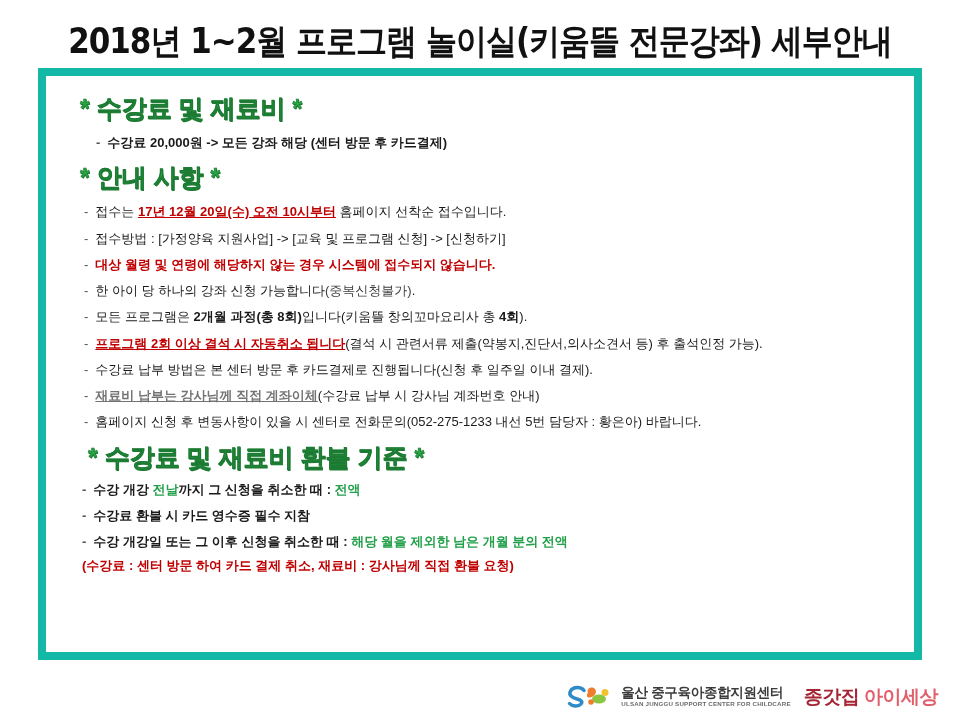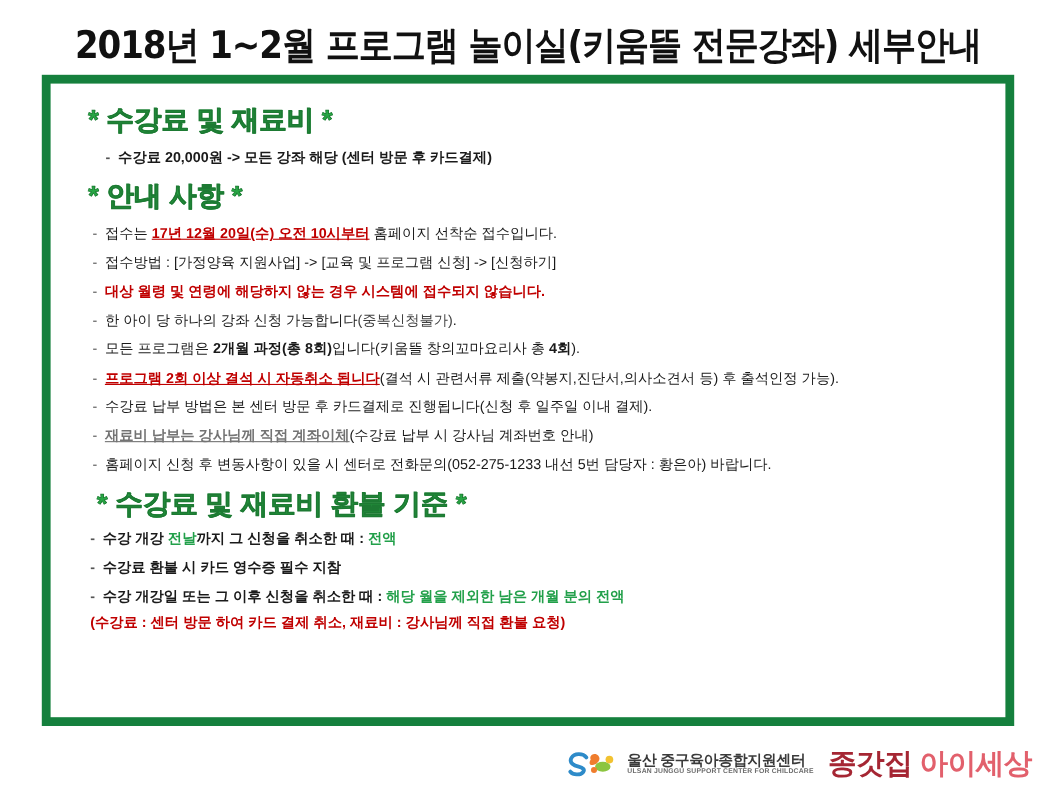--- a/index.html
+++ b/index.html
@@ -30,21 +30,21 @@
     transform-origin: center top;
   }
 
   
   .panel {
     position: absolute;
     left: 38px;
     top: 68px;
     width: 884px;
     height: 592px;
-    border: 8px solid #15803d;
+    border: 8px solid #14b8a6;
     box-sizing: border-box;
     background: #ffffff;
   }
   .panel-inner {
     padding: 12px 16px 0 16px;
   }
 
   
   .section-heading {
     color: #28A745;
@@ -114,21 +114,21 @@
   }
   .center-en {
     font-size: 6.2px;
     font-weight: bold;
     color: #6b6b6b;
     letter-spacing: 0.2px;
     white-space: nowrap;
     margin-top: 1px;
   }
   .brand {
-    font-size: 26px;
+    font-size: 19px;
     font-weight: bold;
     letter-spacing: -0.5px;
     white-space: nowrap;
     margin-left: 4px;
   }
   .brand-dark { color: #A52633; }
   .brand-light { color: #E2606C; }
 </style>
 </head>
 <body>

